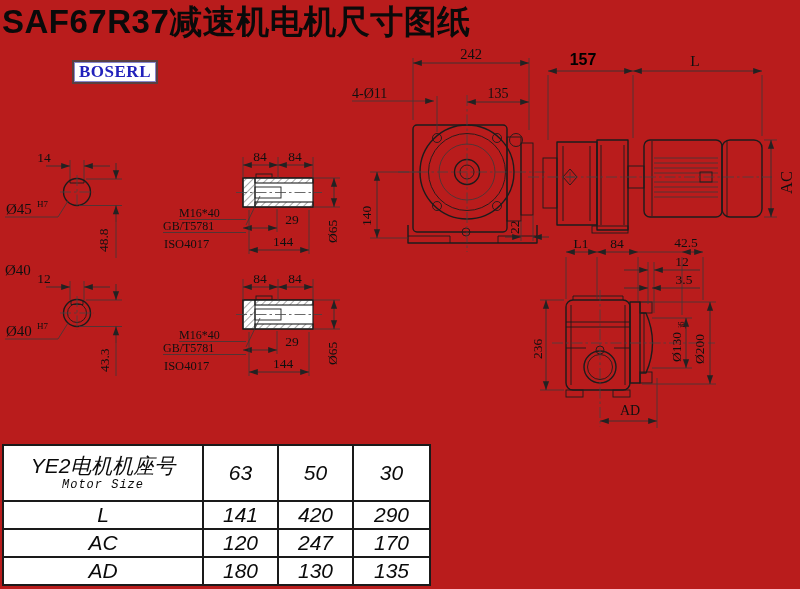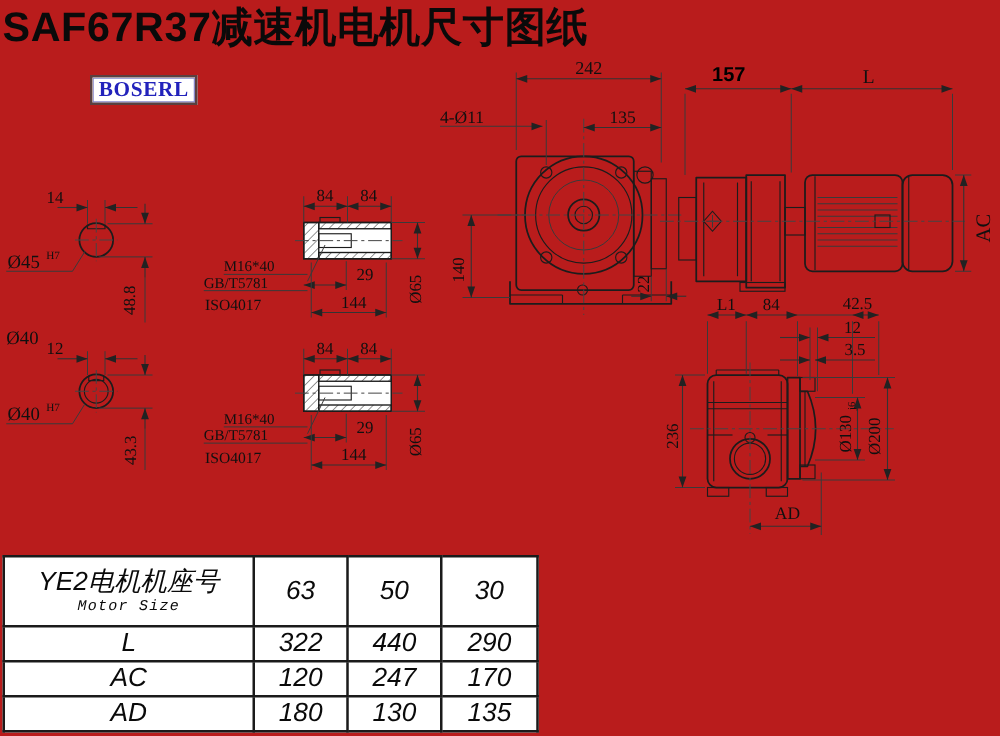--- a/index.html
+++ b/index.html
@@ -349,22 +349,22 @@
         <td class="hcell">
           <div>YE2电机机座号</div>
           <div class="men">Motor Size</div>
         </td>
         <td class="hcell">63</td>
         <td class="hcell">50</td>
         <td class="hcell">30</td>
       </tr>
       <tr>
         <td class="r">L</td>
-        <td class="r">322</td>
-        <td class="r">440</td>
+        <td class="r">141</td>
+        <td class="r">420</td>
         <td class="r">290</td>
       </tr>
       <tr>
         <td class="r">AC</td>
         <td class="r">120</td>
         <td class="r">247</td>
         <td class="r">170</td>
       </tr>
       <tr>
         <td class="r">AD</td>

